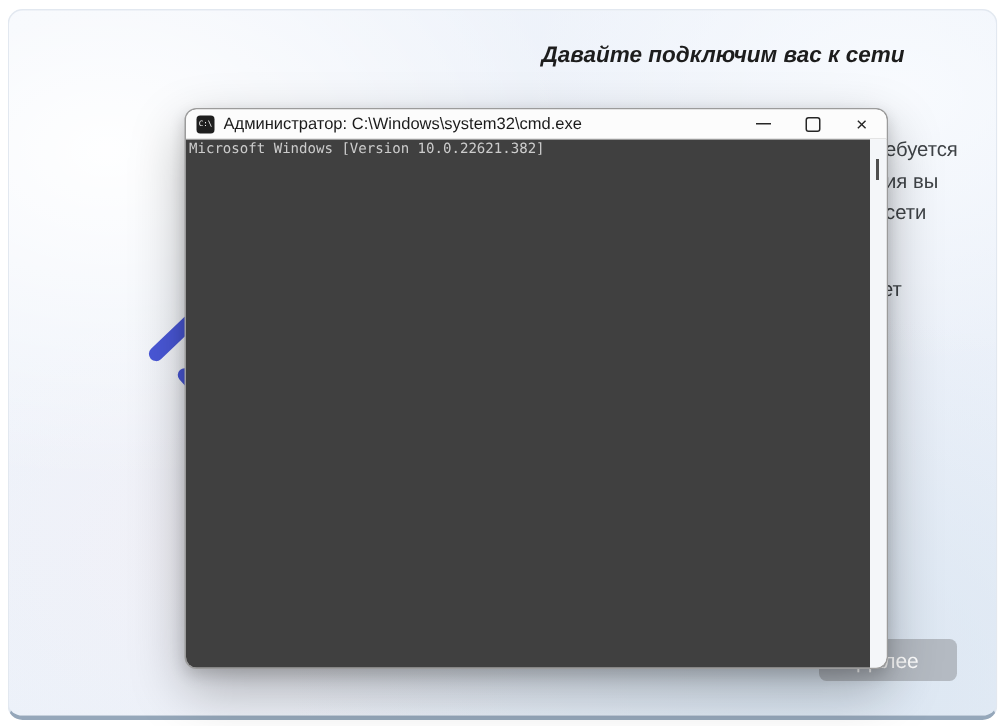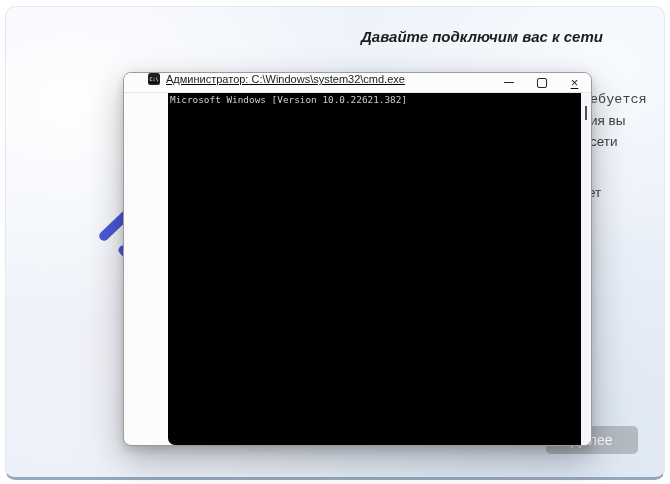--- a/index.html
+++ b/index.html
@@ -21,62 +21,62 @@
       radial-gradient(360px 260px at 25% 75%, rgba(246,240,245,.55), rgba(246,240,245,0) 65%),
       linear-gradient(150deg,#f0f4fb,#e9eff8);
   }
   .oobe-title{
     position:absolute;left:355px;top:15px;width:300px;margin:0;
     font-size:15px;line-height:30px;font-weight:600;color:#1d1d1d;font-style:italic;
   }
   .frag{
     position:absolute;font-size:13.5px;line-height:16px;color:#3f4347;white-space:nowrap;
   }
-  .frag.f1{left:584px;top:85px;font-family:Liberation Mono, monospace;}
+  .frag.f1{left:584px;top:85px;}
   .frag.f2{left:584px;top:106px;}
   .frag.f3{left:584px;top:127px;}
   .frag.f4{left:582px;top:178px;}
   .strokes{position:absolute;left:80px;top:194px;}
   .next-btn{
     position:absolute;left:540px;top:419px;width:92px;height:28px;
     background:#b4bac2;color:#ffffff;font-size:14px;font-family:"Liberation Sans",sans-serif;
     border:none;border-radius:5px;cursor:default;padding:0;text-align:center;
   }
 
   
   .cmd{
     position:absolute;left:123px;top:72px;width:469px;height:374px;
     box-sizing:border-box;border:1px solid #9b9b9b;border-radius:8px;
     background:#fcfcfc;z-index:10;
     box-shadow:0 14px 36px rgba(0,0,0,.28), 0 4px 10px rgba(0,0,0,.16);
   }
   .titlebar{
-    display:flex;align-items:flex-start;height:20px;background:#fcfcfc;
+    display:flex;align-items:center;height:20px;background:#fcfcfc;
     border-bottom:1px solid #e4e4e4;border-radius:7px 7px 0 0;
-    padding-left:24px;box-sizing:border-box;text-decoration:underline;
+    padding-left:7px;box-sizing:border-box;
   }
   .cmdicon{
     width:12px;height:12px;background:#1f1f1f;border-radius:2.5px;
     color:#ffffff;font-family:"DejaVu Sans Mono",monospace;font-size:5px;
     line-height:12px;text-align:center;margin-right:6px;flex:none;overflow:hidden;
   }
   .cmdtitle{
     flex:1;font-size:11px;color:#1b1b1b;white-space:nowrap;overflow:hidden;
   }
   .controls{display:flex;height:100%;flex:none;}
   .ctrl{width:33px;height:100%;display:flex;align-items:center;justify-content:center;color:#262626;}
   .minline{display:block;width:10px;height:1px;background:#262626;}
   .maxbox{display:block;width:8px;height:8px;border:1px solid #262626;border-radius:2px;}
   .ctrl.close{font-size:13px;line-height:13px;}
 
   .consolerow{display:flex;height:352px;}
   .console{
-    width:456px;height:100%;background:#000000;border-radius:0 0 0 7px;
+    width:456px;height:100%;background:#404040;border-radius:0 0 0 7px;
     box-sizing:border-box;padding:1px 0 0 2px;
-    font-family:"DejaVu Sans Mono",monospace;font-size:9.4px;color:#cccccc;margin-left:44px;
+    font-family:"DejaVu Sans Mono",monospace;font-size:9.4px;color:#cccccc;
   }
   .cline{height:14.7px;white-space:pre;overflow:hidden;}
   .scrollbar{
     width:11px;height:100%;background:#f4f6f9;border-radius:0 0 7px 0;position:relative;
   }
   .thumb{position:absolute;left:4px;top:13px;width:2px;height:14px;background:#4f4f4f;}
 </style>
 </head>
 <body>
 

